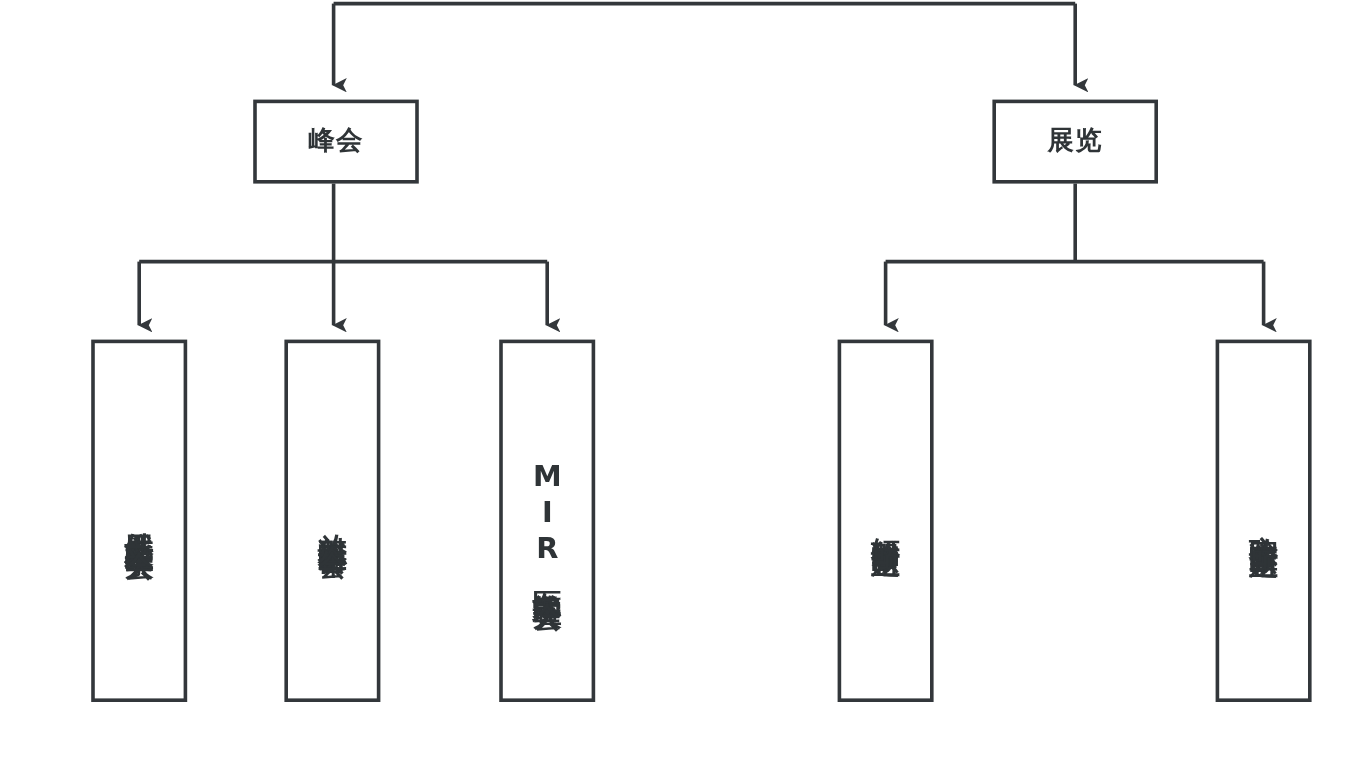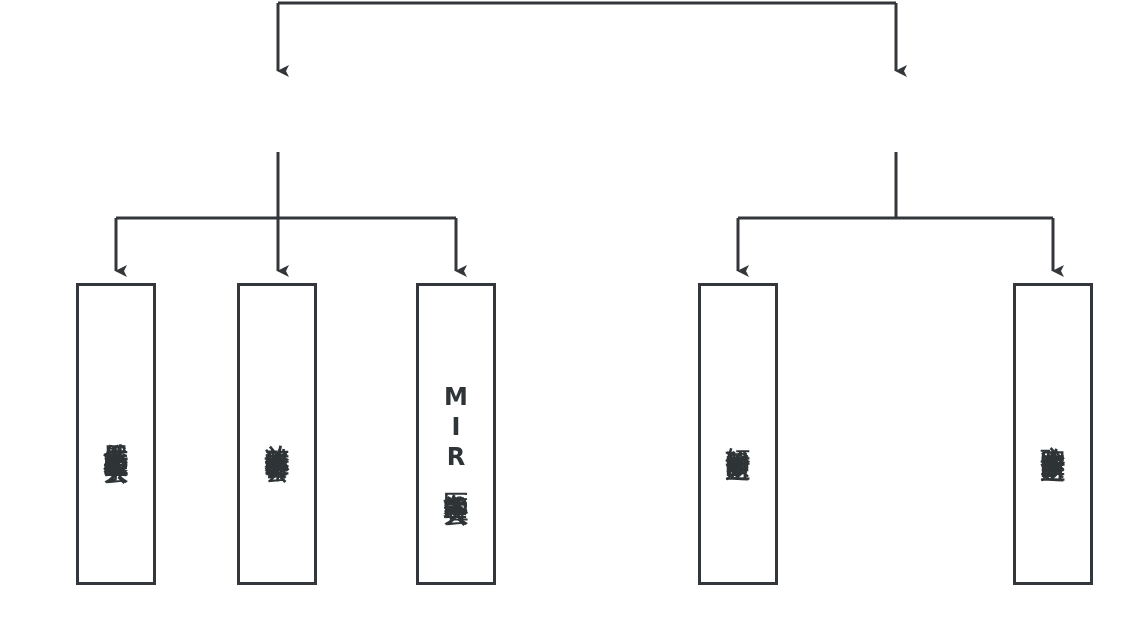--- a/index.html
+++ b/index.html
@@ -88,21 +88,27 @@
       <path d="M 896 152 L 896 218"></path>
 
       <path d="M 738 218 L 1053 218"></path>
 
       <path d="M 738 218 L 738 271" marker-end="url(#arrow)"></path>
 
       <path d="M 1053 218 L 1053 271" marker-end="url(#arrow)"></path>
     </g>
   </svg>
 
+  <div class="node" style="left:211px; top:83px; width:138px; height:70px;">
+    <span class="node-label-h">峰会</span>
+  </div>
 
+  <div class="node" style="left:827px; top:83px; width:138px; height:70px;">
+    <span class="node-label-h">展览</span>
+  </div>
 
   <div class="node" style="left:76px; top:283px; width:80px; height:302px;">
     <span class="node-label-v">俄罗斯检验医学大会</span>
   </div>
 
   <div class="node" style="left:237px; top:283px; width:80px; height:302px;">
     <span class="node-label-v">放射诊断协会年会</span>
   </div>
 
   <div class="node" style="left:416px; top:283px; width:80px; height:302px;">

